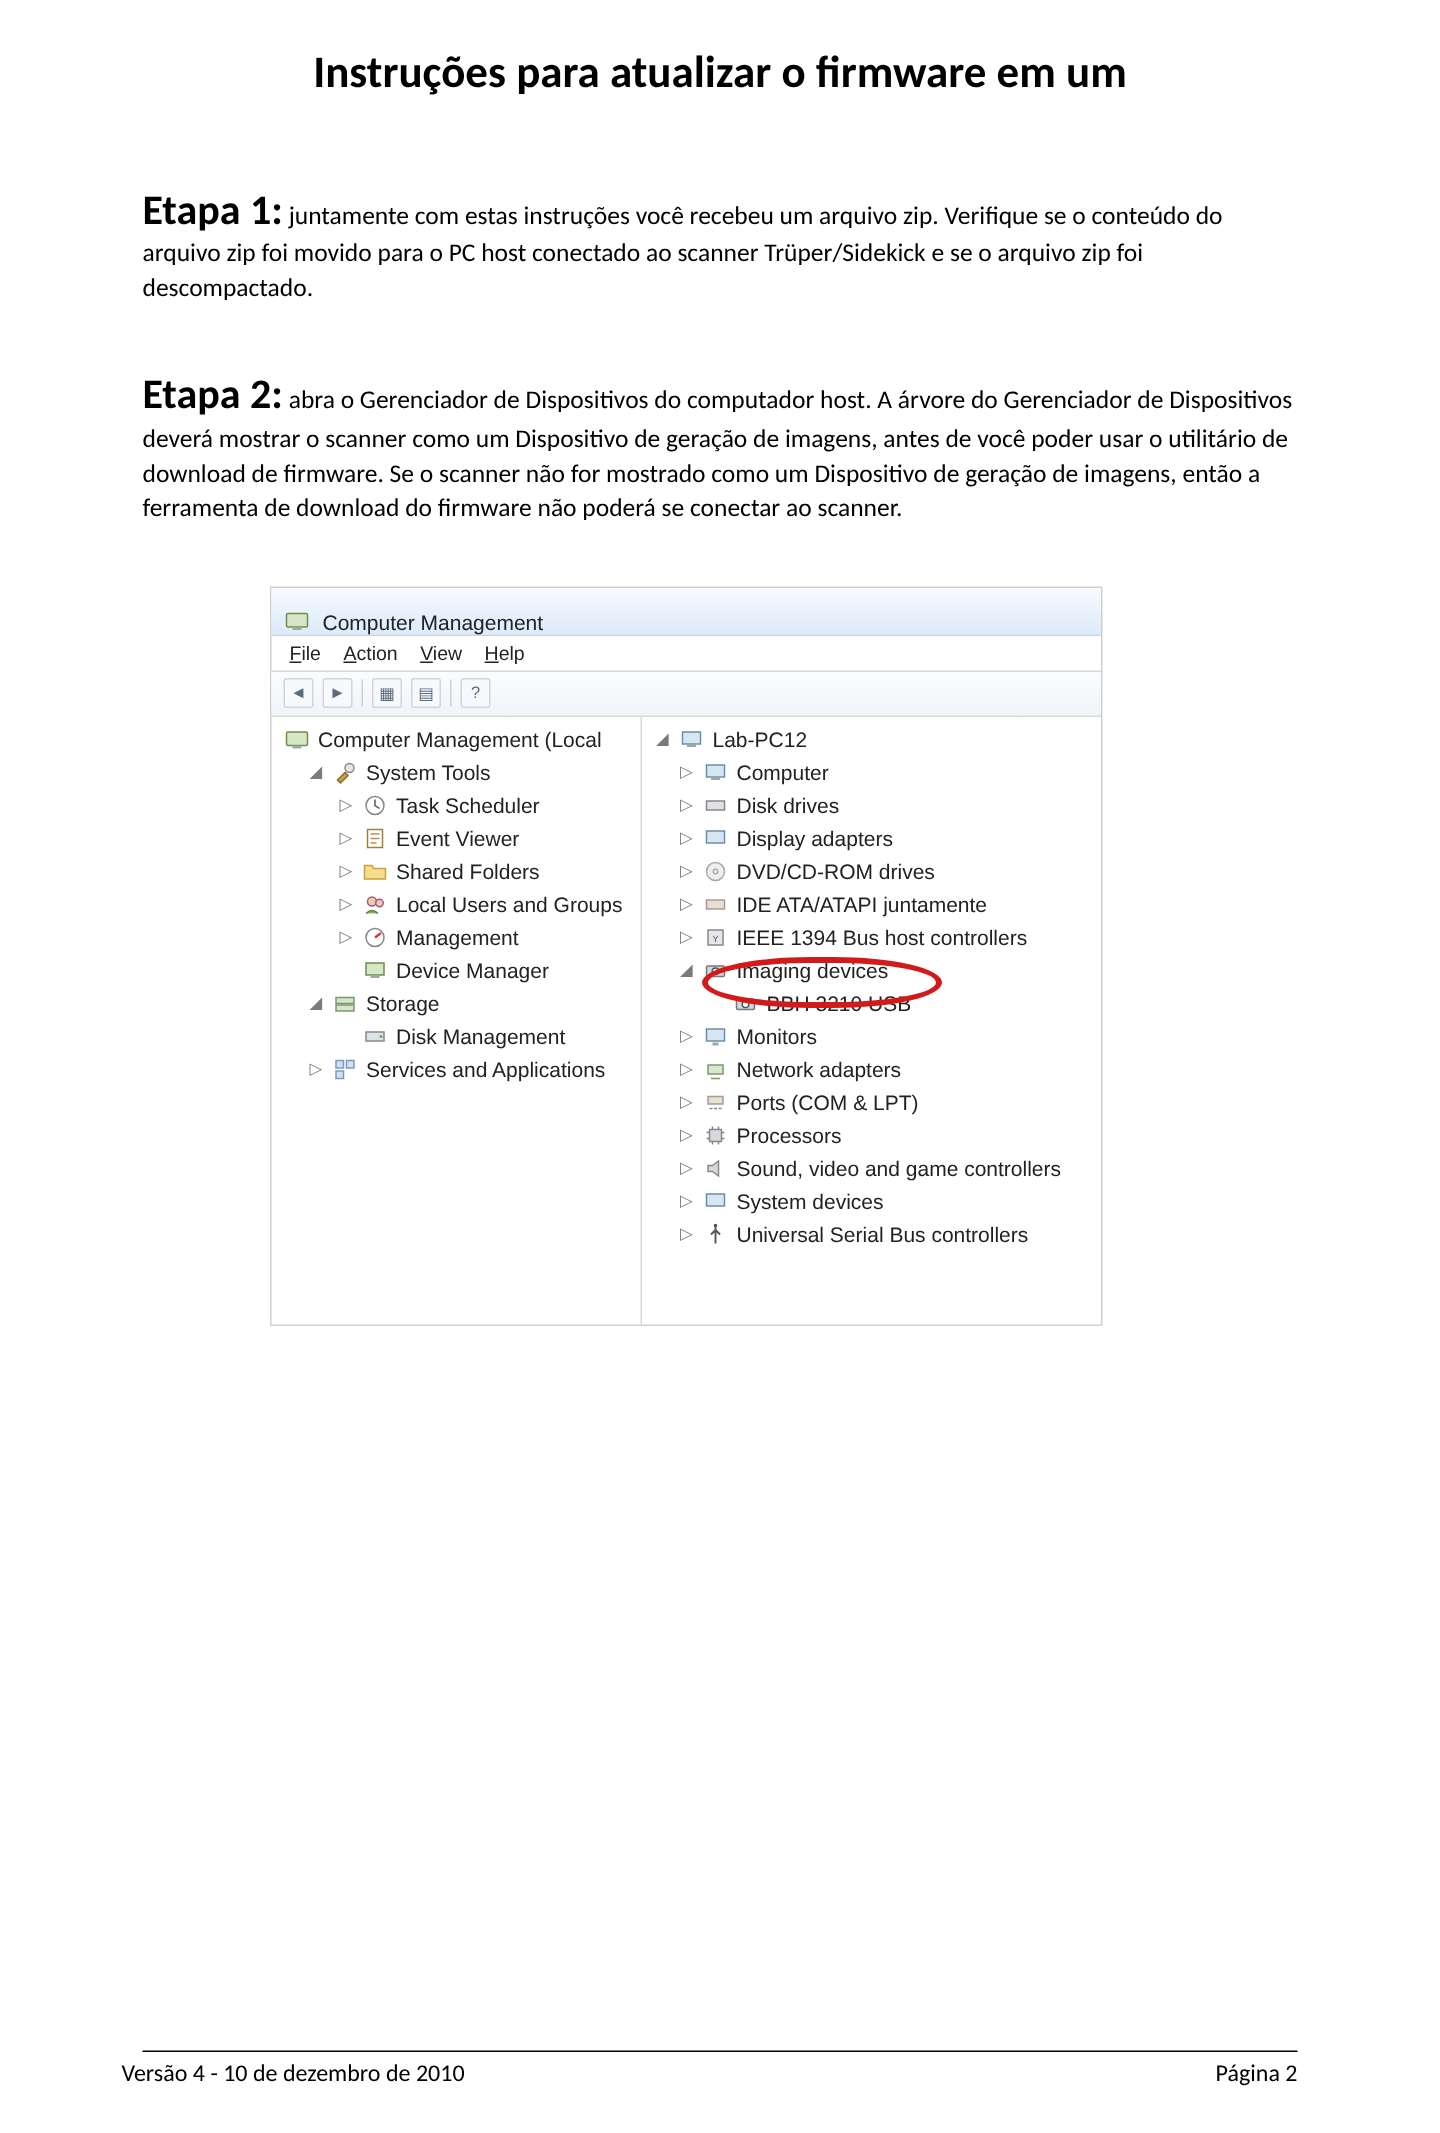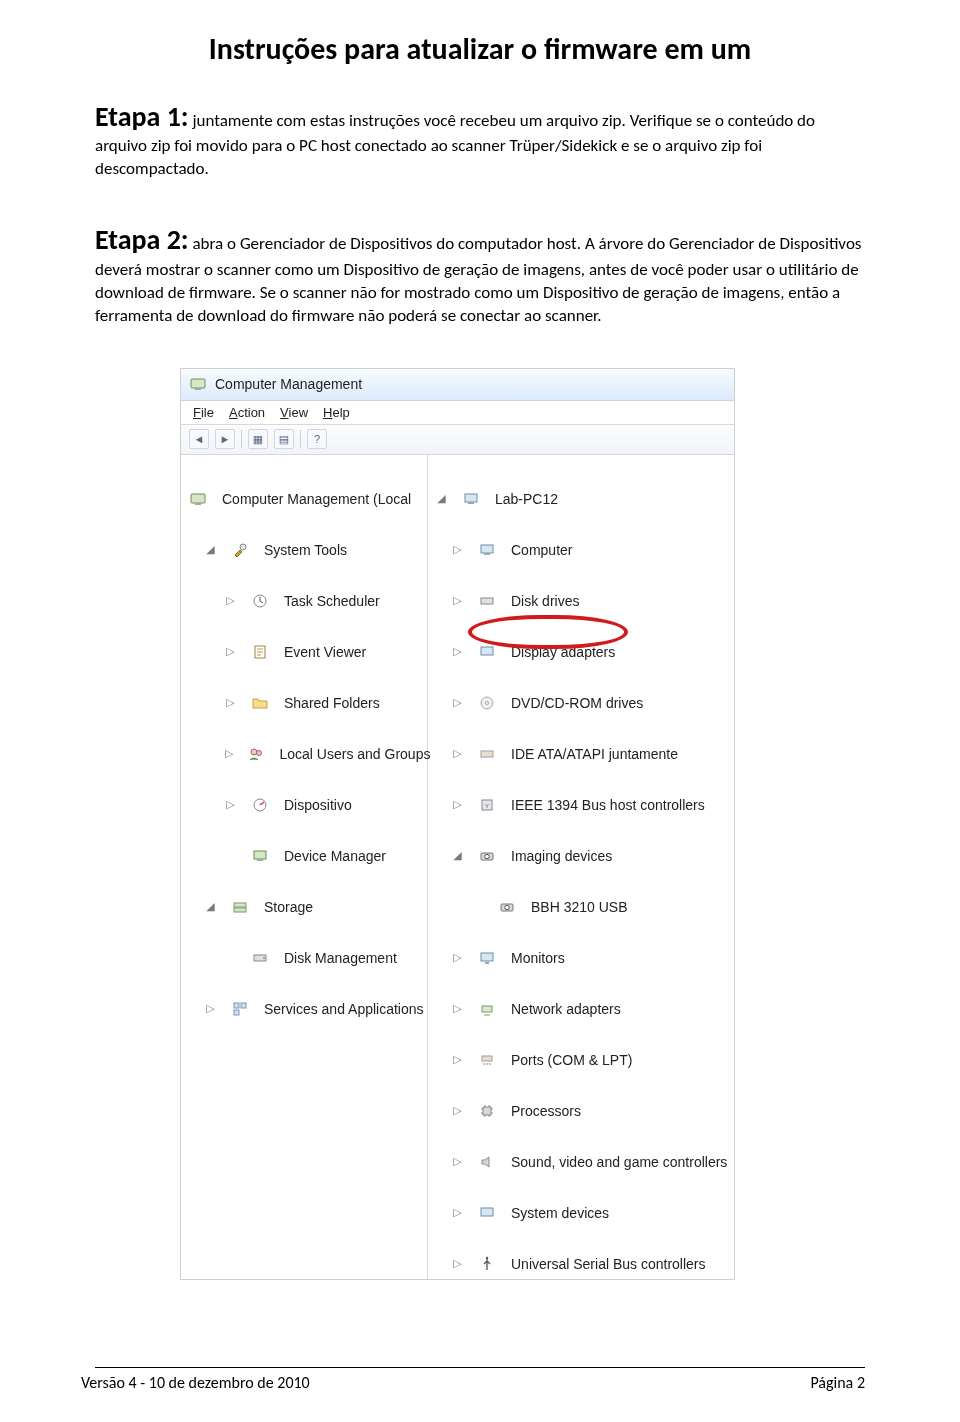--- a/index.html
+++ b/index.html
@@ -10,21 +10,21 @@
     font-family: Calibri, "Segoe UI", Arial, sans-serif;
     color: #000;
     position: relative;
     padding: 30px 95px 0 95px;
   }
   .title {
     font-size: 30px;
     font-weight: 700;
     text-align: center;
     line-height: 1.25;
-    margin-bottom: 30px;
+    margin-bottom: 53px;
   }
   .para {
     font-size: 17px;
     line-height: 1.35;
     margin-bottom: 40px;
   }
   .step-label {
     font-size: 28px;
     font-weight: 700;
   }
@@ -36,21 +36,21 @@
     background: #fff;
     font-family: "Segoe UI", Tahoma, sans-serif;
     font-size: 14px;
     color: #222;
   }
   .ss-titlebar {
     height: 32px;
     background: linear-gradient(#f7fbff, #dceafb);
     border-bottom: 1px solid #c8d4e2;
     display: flex;
-    align-items: center;
+    align-items: flex-end;
     padding: 0 8px;
     gap: 8px;
   }
   .ss-app-title { font-size: 14px; color: #222; }
   .ss-menubar {
     height: 24px;
     display: flex;
     align-items: center;
     gap: 3px;
     padding: 0 6px;
@@ -80,22 +80,22 @@
     width: 247px;
     border-right: 1px solid #d8d8d8;
     padding: 4px 0 4px 4px;
   }
   .ss-pane-right {
     flex: 1;
     padding: 4px 0 4px 4px;
     position: relative;
   }
   .tree-row {
-    display: flex; align-items: center; gap: 15px;
-    height: 22px; padding-left: 4px; white-space: nowrap; margin-top: 29px;
+    display: flex; align-items: center; gap: 5px;
+    height: 22px; padding-left: 4px; white-space: nowrap;
   }
   .tw { display:inline-flex; width:11px; color:#7a7a7a; font-size:11px; justify-content:center; }
   .ind1 { padding-left: 20px; }
   .ind2 { padding-left: 40px; }
   .ico {
     width: 18px; height: 18px; display: inline-flex; align-items: center; justify-content: center;
   }
   .ico svg { width: 16px; height: 16px; }
   .ss-highlight {
     position: absolute;
@@ -222,21 +222,21 @@
           <span>Local Users and Groups</span>
         </div>
       <div class="tree-row ind2">
           <span class="tw">▷</span>
           <span class="ico">
             <svg viewBox="0 0 16 16">
               <circle cx="8" cy="8" r="6" fill="#fff" stroke="#888"></circle>
               <path d="M8 8 L12 5" stroke="#d33" stroke-width="1.5"></path>
             </svg>
           </span>
-          <span>Dispositivo</span>
+          <span>Management</span>
         </div>
       <div class="tree-row ind2">
           <span class="tw"></span>
           <span class="ico">
             <svg viewBox="0 0 16 16">
               <rect x="2" y="3" width="12" height="8" fill="#d7e6c5" stroke="#6b8f4a"></rect>
               <rect x="5" y="11" width="6" height="2" fill="#9aa"></rect>
             </svg>
           </span>
           <span>Device Manager</span>

